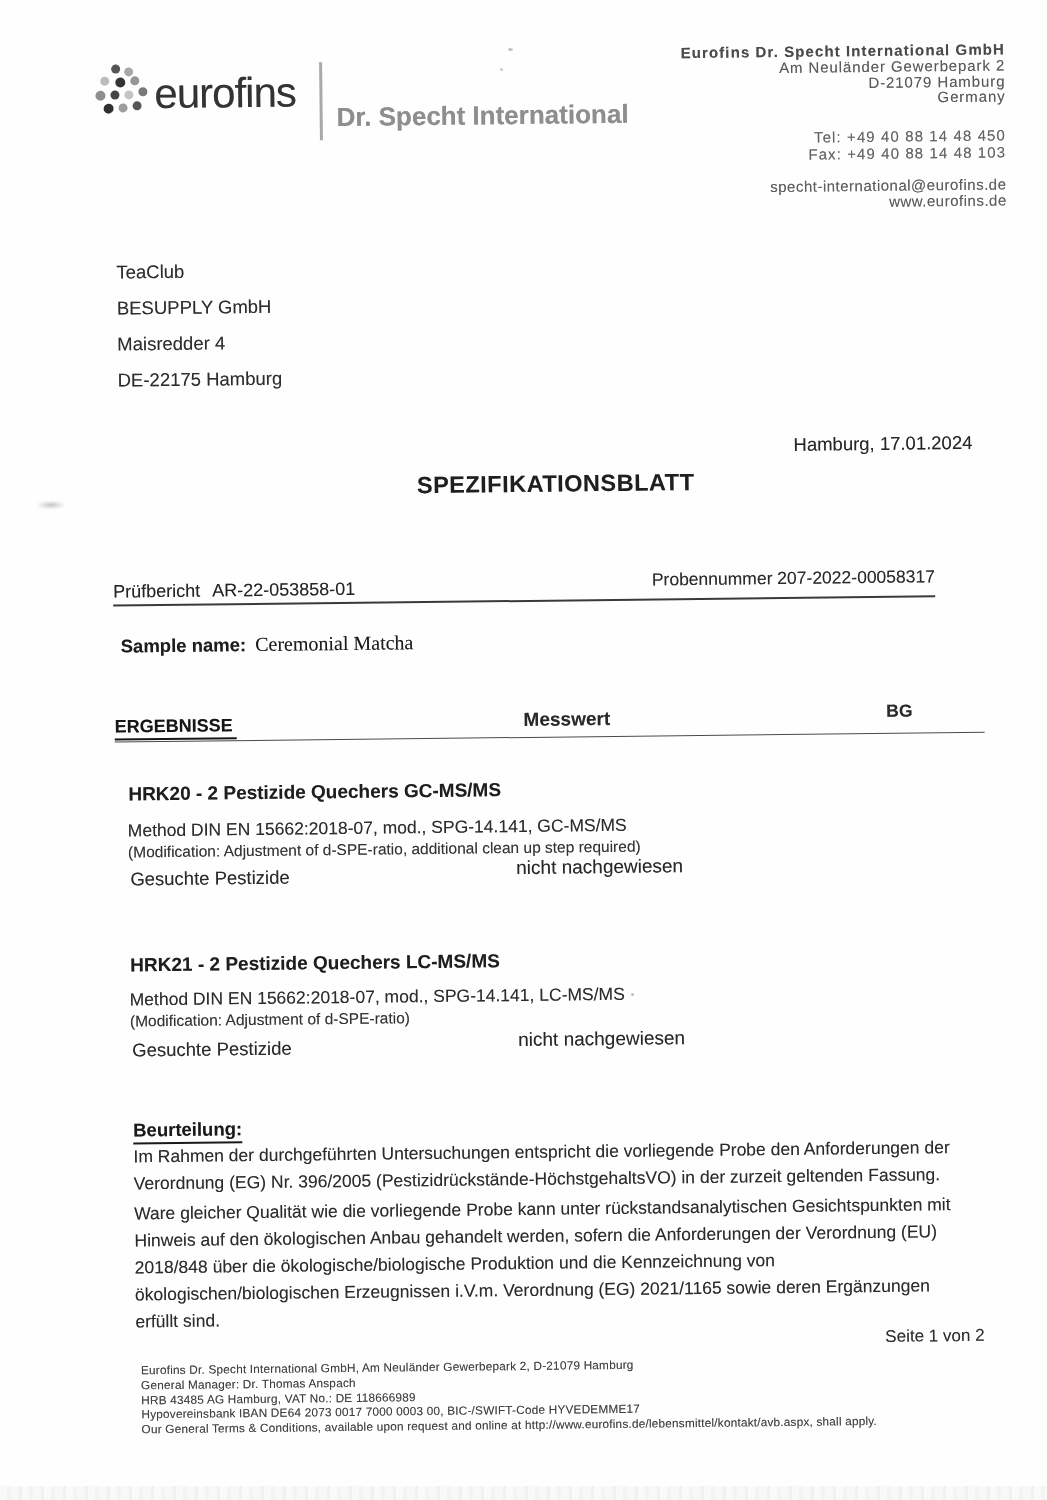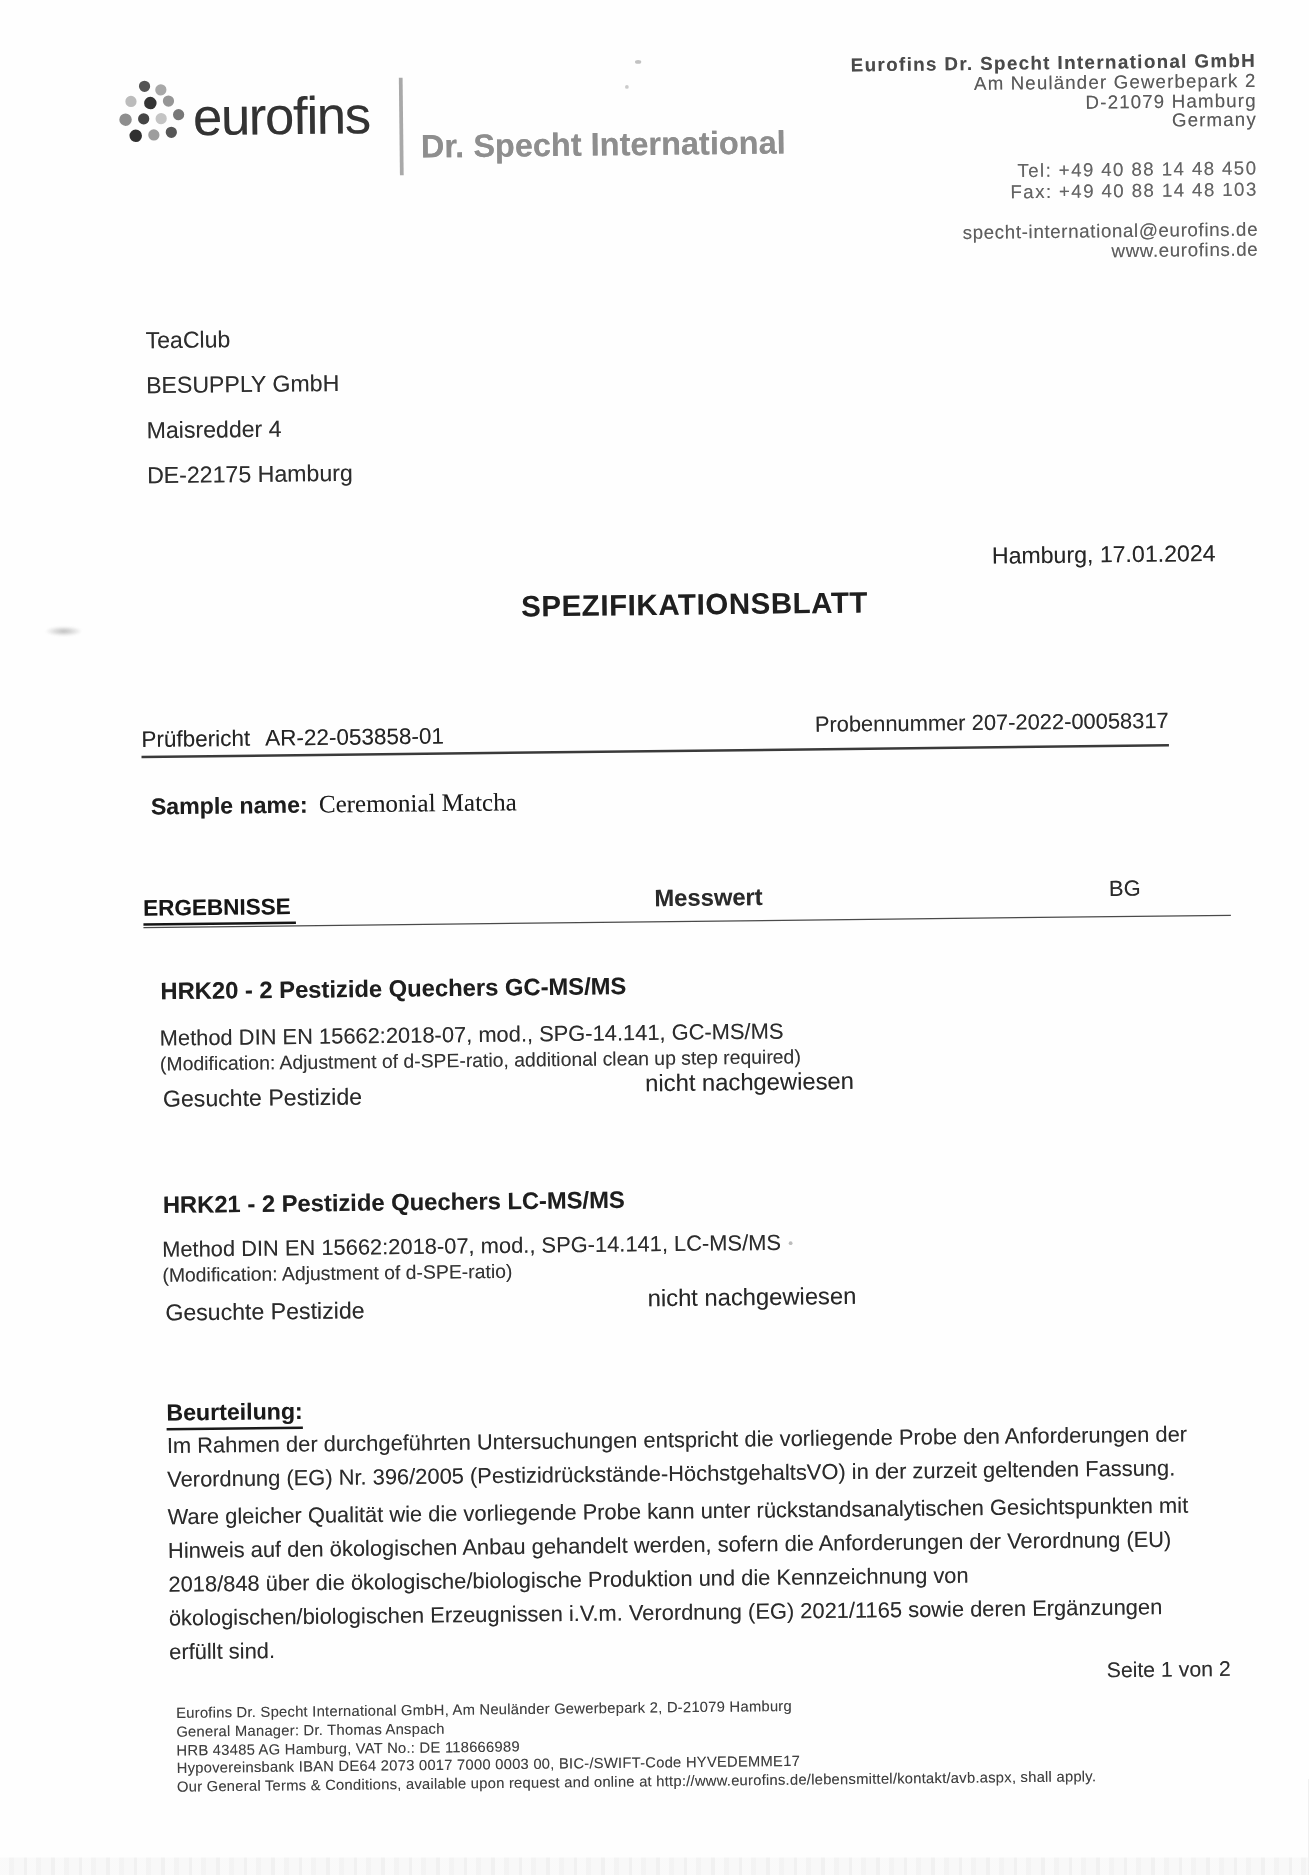--- a/index.html
+++ b/index.html
@@ -44,21 +44,21 @@
   .sample-row{position:absolute;left:122px;top:630px;font-size:18.5px;}
   .sample-row .s-label{font-weight:700;color:#1d1d1d;}
   .sample-row .s-value{font-family:"Liberation Serif",serif;font-size:20px;margin-left:9px;color:#1c1c1c;}
 
   
   .res-head{position:absolute;left:115px;top:703px;width:870px;height:34px;
             border-bottom:1.5px solid #4a4a4a;}
   .res-head .c1{position:absolute;left:0;bottom:1px;font-size:18px;font-weight:700;
                 border-bottom:2.5px solid #161616;padding:0 4px 1px 0;color:#161616;}
   .res-head .c2{position:absolute;left:409px;bottom:6px;font-size:19px;font-weight:700;text-align:right;}
-  .res-head .c3{position:absolute;right:72px;bottom:11px;font-size:17.5px;font-weight:400;}
+  .res-head .c3{position:absolute;right:72px;bottom:11px;font-size:17.5px;font-weight:700;}
 
   
   .sec-title{font-size:19px;font-weight:700;color:#1e1e1e;}
   .sec-method{font-size:17.5px;color:#2c2c2c;}
   .sec-mod{font-size:15.5px;color:#333;}
   .sec-param{font-size:18.5px;color:#2a2a2a;}
   .sec-result{font-size:19px;color:#272727;}
 
   
   .beur-head{position:absolute;left:129px;top:1115px;font-size:18.5px;font-weight:700;

